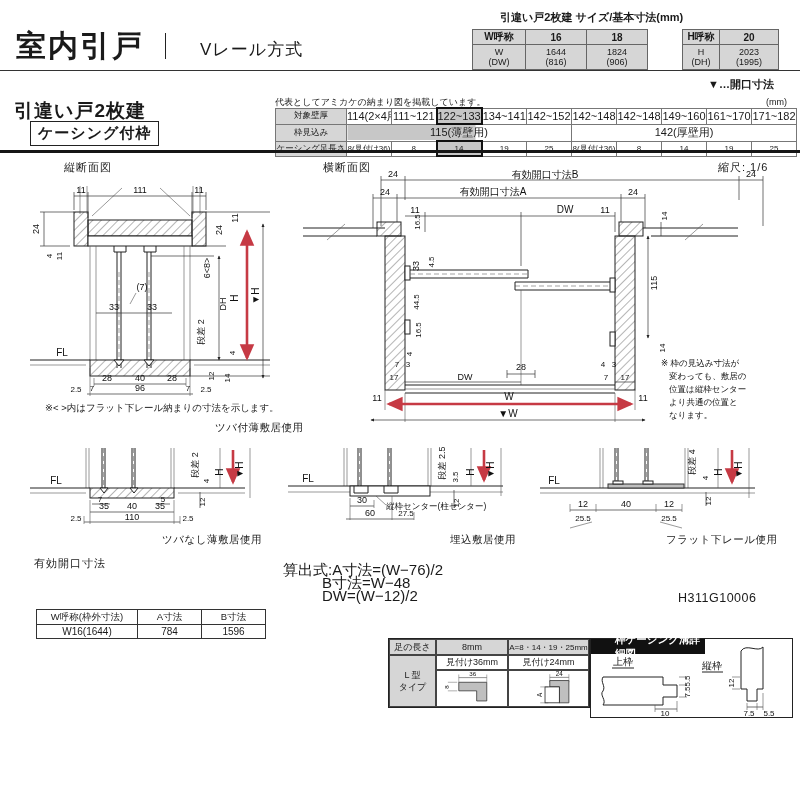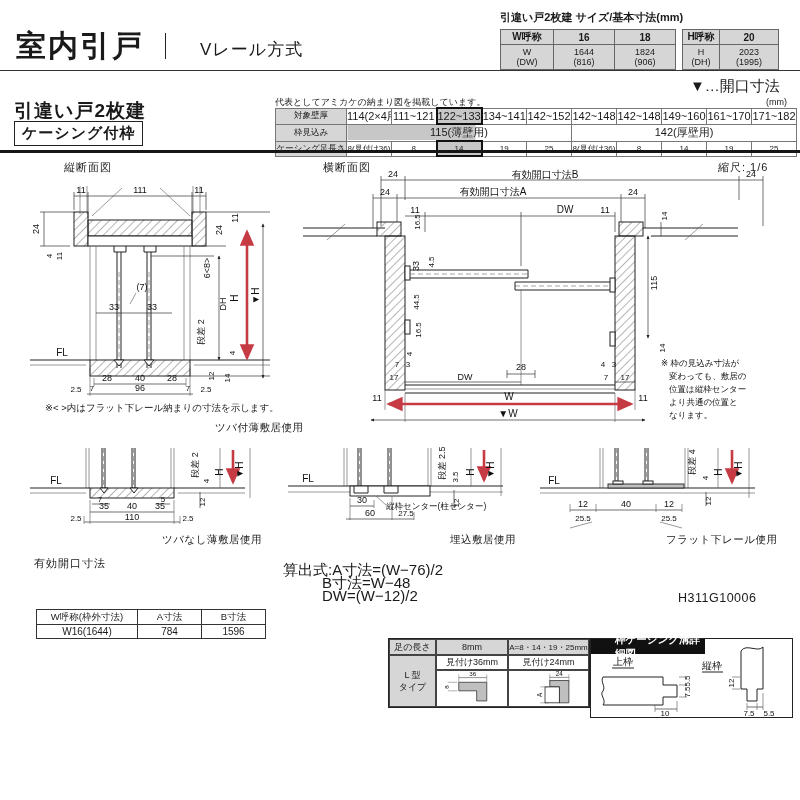--- a/index.html
+++ b/index.html
@@ -11,21 +11,21 @@
   .vbar{width:0;height:26px;border-left:1.5px solid #222;}
   .sub{font-size:17px;letter-spacing:1px;}
   .hr1{left:0;top:70px;width:800px;height:0;border-top:1.4px solid #333;}
   .hr2{left:0;top:150px;width:800px;height:3px;background:#161616;}
   
   .stt{font-size:11px;font-weight:bold;}
   table.st{border-collapse:collapse;}
   table.st td{border:1px solid #666;background:var(--shade,#d6d6d6);text-align:center;padding:0;}
   table.st .hd{font-size:10px;font-weight:bold;height:14px;}
   table.st .vl{font-size:9px;line-height:10px;height:24px;}
-  .legend{font-size:15px;text-align:left;}
+  .legend{font-size:11px;text-align:center;font-weight:bold;}
   
   .sec1{font-size:19px;font-weight:bold;letter-spacing:1px;}
   .sec2{font-size:15px;font-weight:bold;border:1.6px solid #222;padding:2px 7px;display:inline-block;letter-spacing:1px;}
   
   .wnote{font-size:9px;}
   table.wt{border-collapse:collapse;table-layout:fixed;}
   table.wt td{border:1px solid #777;text-align:center;padding:0;font-size:11px;height:13px;overflow:hidden;white-space:nowrap;}
   table.wt td.lab{background:var(--shade,#d6d6d6);font-size:8.5px;}
   table.wt td.hl{background:var(--shade-dark,#c7c7c7);border:2px solid #111;}
   table.wt td.thinspan{background:linear-gradient(to right,var(--shade-dark,#cecece) 0 57%,#fff 57%);}
@@ -81,21 +81,21 @@
       </marker>
     </defs>
   </svg>
 
   <div class="abs ttl" style="left:16px;top:26px;">室内引戸</div>
   <div class="abs vbar" style="left:165px;top:33px;"></div>
   <div class="abs sub" style="left:200px;top:38px;">Vレール方式</div>
   <div class="abs hr1"></div>
 
   <div class="abs stt" style="left:500px;top:10px;">引違い戸2枚建 サイズ/基本寸法(mm)</div>
-  <table class="st abs" style="left:500px;top:29px;">
+  <table class="st abs" style="left:472px;top:29px;">
     <tbody>
         <tr>
       <td class="hd" style="width:52px">W呼称</td>
       <td class="hd" style="width:60px">16</td>
       <td class="hd" style="width:60px">18</td>
     </tr>
     <tr>
       <td class="vl"><span>W</span><br><span>(DW)</span></td>
       <td class="vl"><span>1644</span><br><span>(816)</span></td>
       <td class="vl"><span>1824</span><br><span>(906)</span></td>
@@ -110,21 +110,21 @@
     </tr>
     <tr>
       <td class="vl"><span>H</span><br><span>(DH)</span></td>
       <td class="vl"><span>2023</span><br><span>(1995)</span></td>
     </tr>
   </tbody>
     </table>
   <div class="abs legend" style="left:690px;top:77px;width:102px;">▼…開口寸法</div>
 
   <div class="abs sec1" style="left:14px;top:98px;">引違い戸2枚建</div>
-  <div class="abs" style="left:14px;top:121px;text-align:center;">
+  <div class="abs" style="left:30px;top:121px;text-align:center;">
     <span class="sec2">ケーシング付枠</span>
   </div>
 
   <div class="abs wnote" style="left:275px;top:96px;">代表としてアミカケの納まり図を掲載しています。</div>
   <div class="abs wnote" style="left:766px;top:97px;">(mm)</div>
   <table class="wt abs" style="left:275px;top:107px;width:521px;">
     <colgroup>
         <col style="width:71px">
         <col span="10" style="width:45px">
       </colgroup>

